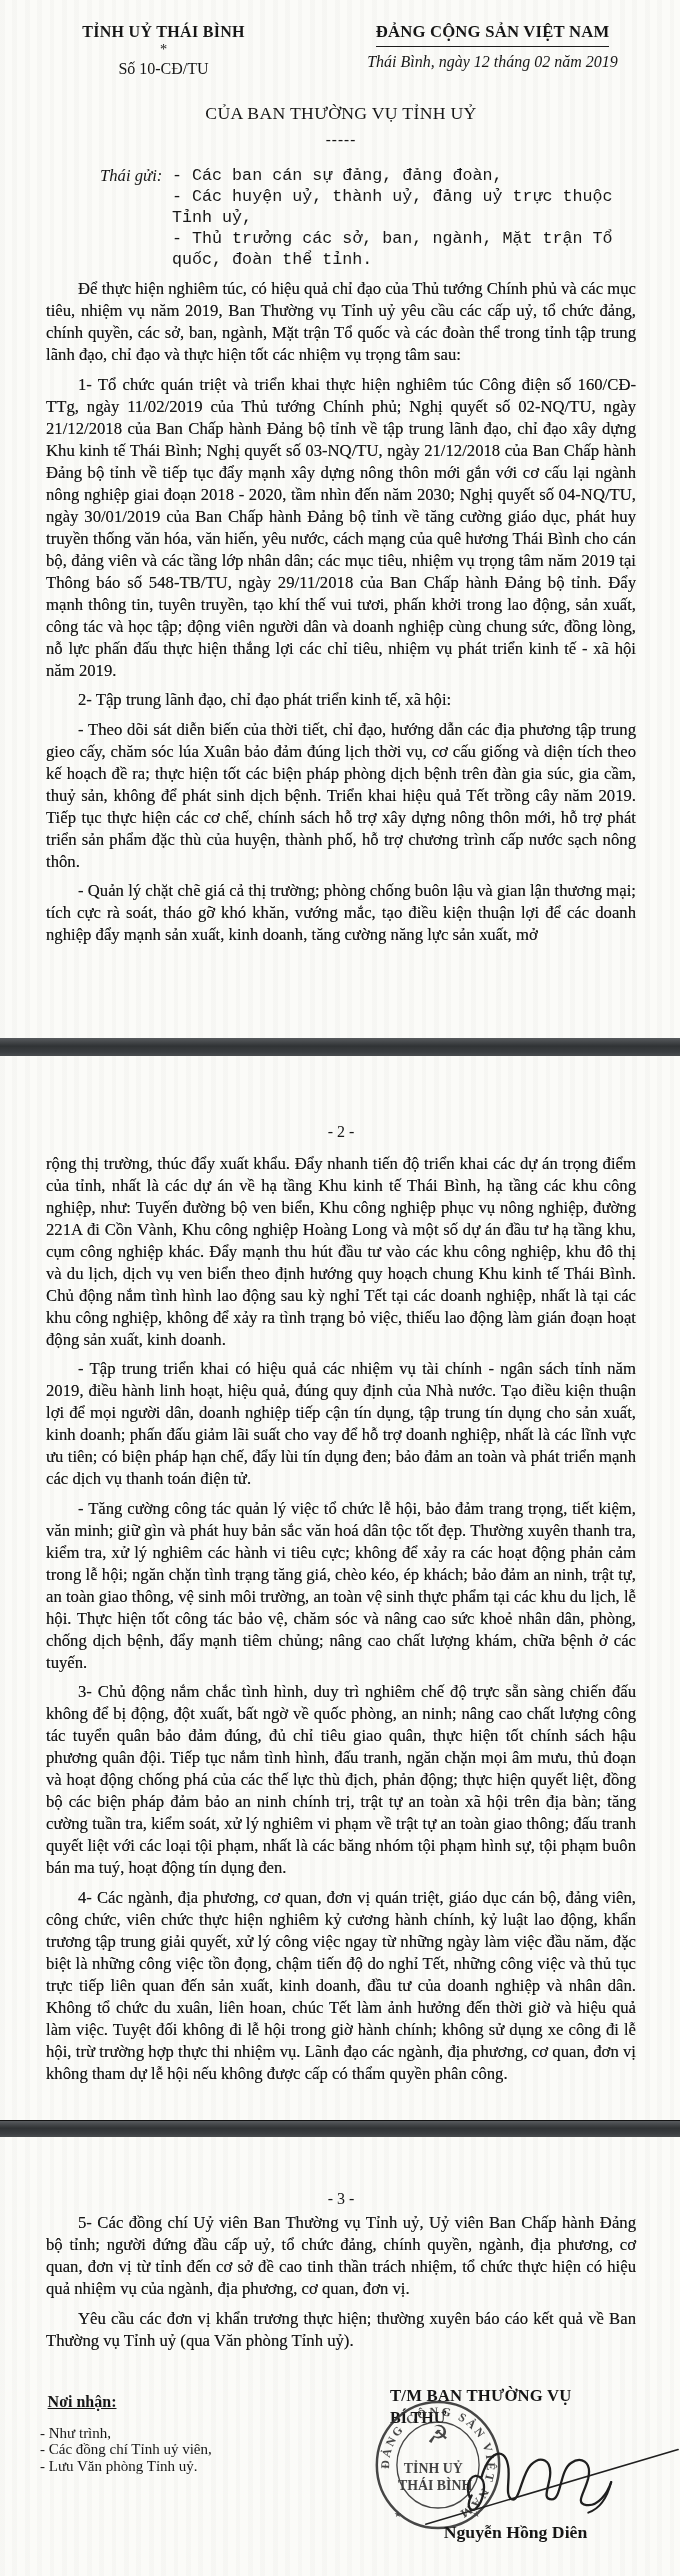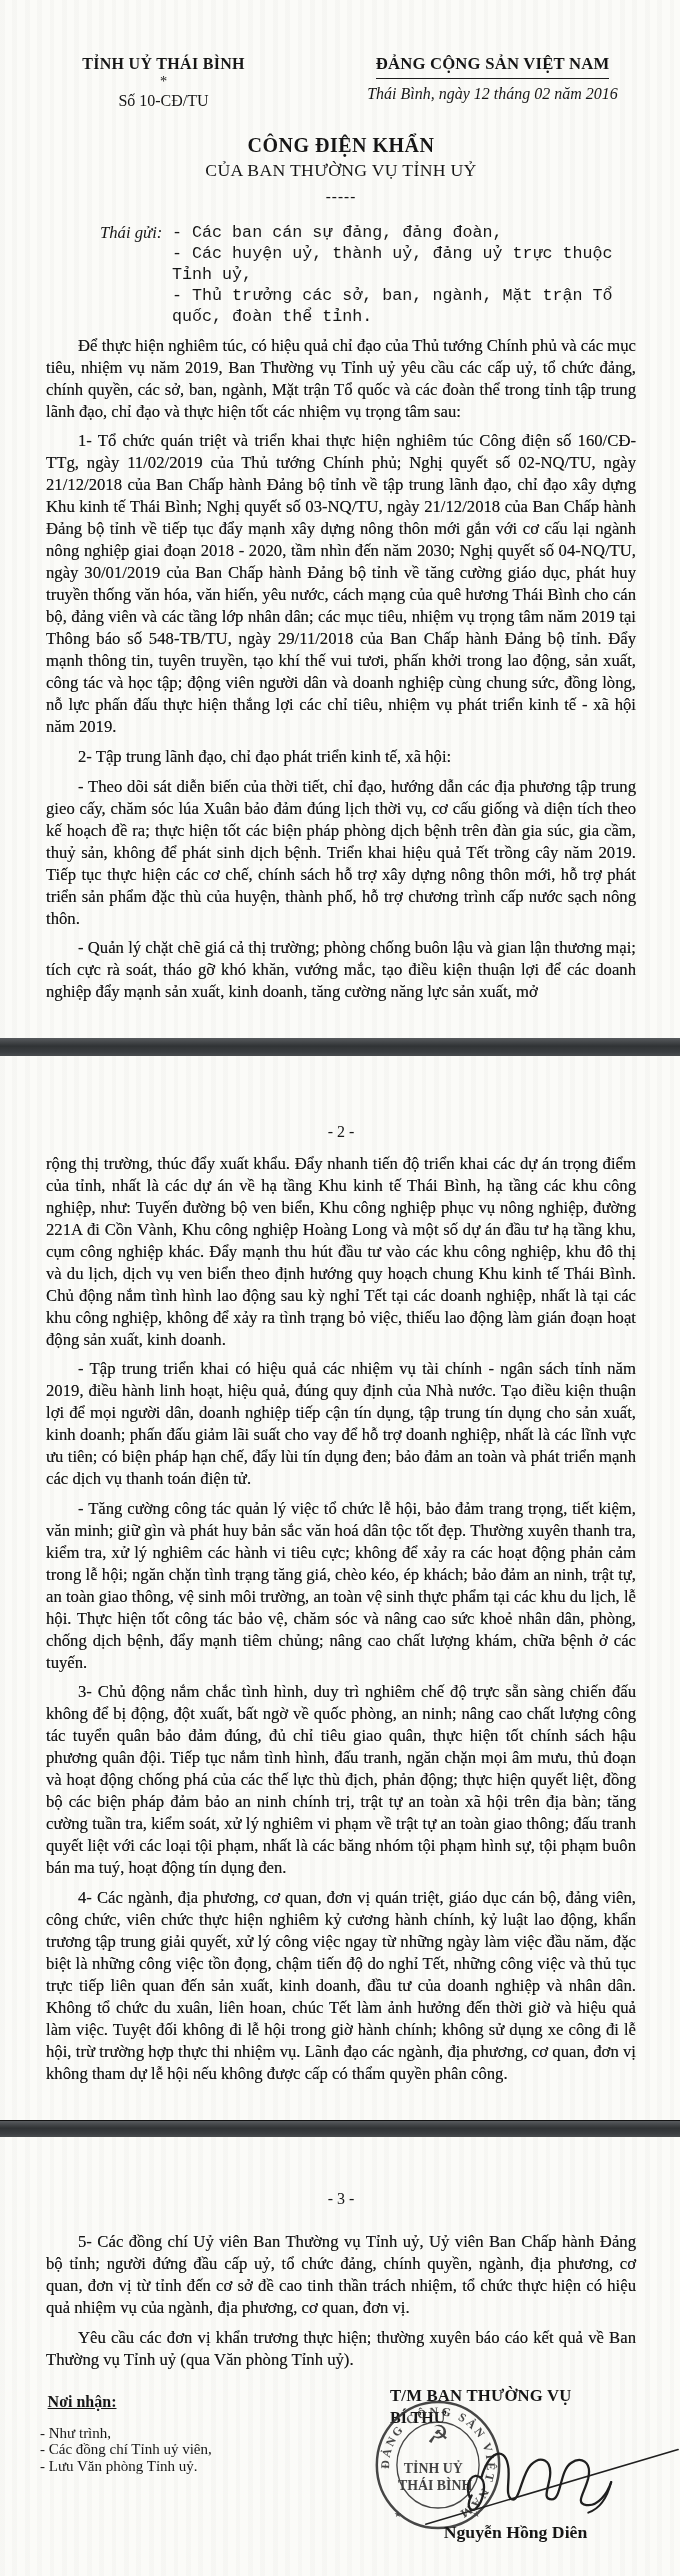--- a/index.html
+++ b/index.html
@@ -12,21 +12,21 @@
     color:#161616;
     overflow:hidden;
   }
   .page{position:absolute;left:0;width:680px;overflow:hidden;}
   .page-inner{padding:0 44px 0 46px;}
   .sep-bar{position:absolute;left:0;width:680px;height:18px;
     background:linear-gradient(#585b5e 0%,#303335 45%,#3c3f42 80%,#494c4f 100%);}
   .sep-bar.second{border-top:1.9px solid #141414;height:16px;}
 
   
-  .hdr{display:flex;align-items:flex-start;padding-top:54px;}
+  .hdr{display:flex;align-items:flex-start;padding-top:22px;}
   .hdr-left{width:235px;text-align:center;line-height:20px;}
   .org{font-weight:bold;font-size:16px;letter-spacing:0.3px;}
   .star-sep{font-size:14.3px;line-height:14.3px;}
   .docnum{font-size:16px;margin-top:2.9px;}
   .hdr-right{margin-left:auto;width:287px;text-align:center;}
   .slogan{display:inline-block;font-weight:bold;font-size:16.7px;
     border-bottom:1.4px solid #1d1d1d;padding-bottom:3.8px;letter-spacing:0.2px;}
   .dateline{font-style:italic;font-size:16px;margin-top:6.7px;}
 
   
@@ -71,26 +71,25 @@
 <div class="page" style="top:0;height:1038px;">
   <div class="page-inner">
     <div class="hdr">
       <div class="hdr-left">
         <div class="org">TỈNH UỶ THÁI BÌNH</div>
         <div class="star-sep">*</div>
         <div class="docnum">Số 10-CĐ/TU</div>
       </div>
       <div class="hdr-right">
         <span class="slogan">ĐẢNG CỘNG SẢN VIỆT NAM</span>
-        <div class="dateline">Thái Bình, ngày 12 tháng 02 năm 2016</div>
+        <div class="dateline">Thái Bình, ngày 12 tháng 02 năm 2019</div>
       </div>
     </div>
 
     <div class="title-block">
-      <div class="title-main">CÔNG ĐIỆN KHẨN</div>
       <div class="title-sub">CỦA BAN THƯỜNG VỤ TỈNH UỶ</div>
       <div class="title-dashes">-----</div>
     </div>
 
     <div class="kinhgui">
       <div class="kg-label">Thái gửi:</div>
       <div class="kg-items">
         <div>- Các ban cán sự đảng, đảng đoàn,</div>
         <div>- Các huyện uỷ, thành uỷ, đảng uỷ trực thuộc Tỉnh uỷ,</div>
         <div>- Thủ trưởng các sở, ban, ngành, Mặt trận Tổ quốc, đoàn thể tỉnh.</div>
@@ -121,21 +120,21 @@
     </div>
   </div>
 </div>
 
 <div class="sep-bar second" style="top:2120px;"></div>
 
 <div class="page" style="top:2138px;height:438px;">
   <div class="page-inner">
     <div class="page-num pn3">- 3 -</div>
     <div class="doc-text">
-      <p style="margin-top:21px;font-family:Liberation Serif, serif;">5- Các đồng chí Uỷ viên Ban Thường vụ Tỉnh uỷ, Uỷ viên Ban Chấp hành Đảng bộ tỉnh; người đứng đầu cấp uỷ, tổ chức đảng, chính quyền, ngành, địa phương, cơ quan, đơn vị từ tỉnh đến cơ sở đề cao tinh thần trách nhiệm, tổ chức thực hiện có hiệu quả nhiệm vụ của ngành, địa phương, cơ quan, đơn vị.</p>
+      <p style="margin-top:2px;font-family:Liberation Serif, serif;">5- Các đồng chí Uỷ viên Ban Thường vụ Tỉnh uỷ, Uỷ viên Ban Chấp hành Đảng bộ tỉnh; người đứng đầu cấp uỷ, tổ chức đảng, chính quyền, ngành, địa phương, cơ quan, đơn vị từ tỉnh đến cơ sở đề cao tinh thần trách nhiệm, tổ chức thực hiện có hiệu quả nhiệm vụ của ngành, địa phương, cơ quan, đơn vị.</p>
       <p>Yêu cầu các đơn vị khẩn trương thực hiện; thường xuyên báo cáo kết quả về Ban Thường vụ Tỉnh uỷ (qua Văn phòng Tỉnh uỷ).</p>
     </div>
   </div>
 
   <div class="footer-left">
     <div class="noi-nhan">Nơi nhận:</div>
     <div>- Như trình,</div>
     <div>- Các đồng chí Tỉnh uỷ viên,</div>
     <div>- Lưu Văn phòng Tỉnh uỷ.</div>
   </div>

